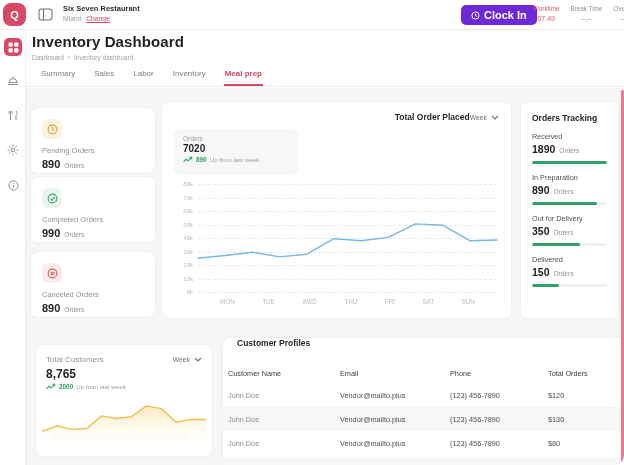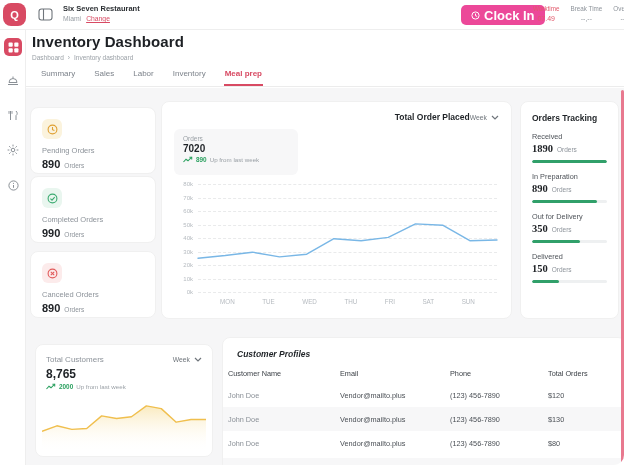--- a/index.html
+++ b/index.html
@@ -10,21 +10,21 @@
     border-radius:10px;
   }
   
   .topbar { position:absolute; left:0; top:0; width:624px; height:30px; background:#fff; border-bottom:1px solid #eeeeee; z-index:5; }
   .logo { position:absolute; left:3px; top:3px; width:23px; height:23px; background:#d84a63; border-radius:8px; display:flex; align-items:center; justify-content:center; color:#fff; font-size:11px; font-weight:bold; }
   .collapse-btn { position:absolute; left:38px; top:8px; width:15px; height:13px; cursor:pointer; }
   .rest-block { position:absolute; left:63px; top:4px; }
   .rest-name { font-size:7.5px; font-weight:bold; color:#2b2f33; }
   .rest-sub { margin-top:2px; font-size:6.8px; color:#9aa0a6; display:flex; gap:5px; }
   .change-link { color:#d84a63; text-decoration:underline; cursor:pointer; }
-  .clockin-btn { position:absolute; left:461px; top:5px; height:20px; padding:0 10px; background:#ec4899; border-radius:5px; display:flex; align-items:center; gap:4px; color:#fff; font-size:13px; font-weight:bold; cursor:pointer; }
+  .clockin-btn { position:absolute; left:461px; top:5px; height:20px; padding:0 10px; background:#6d28d9; border-radius:5px; display:flex; align-items:center; gap:4px; color:#fff; font-size:11px; font-weight:bold; cursor:pointer; }
   .metrics { position:absolute; left:533px; top:5px; display:flex; gap:11px; }
   .metric { text-align:center; white-space:nowrap; }
   .metric .m-label { font-size:6.3px; color:#8d939a; }
   .metric .m-value { font-size:7px; color:#8d939a; margin-top:3px; }
   .metric.hl .m-label, .metric.hl .m-value { color:#e2596b; }
   
   .sidebar { position:absolute; left:0; top:30px; width:26px; height:435px; background:#fff; border-right:1px solid #eeeeee; z-index:4; }
   .side-item { position:absolute; left:4px; width:18px; height:18px; display:flex; align-items:center; justify-content:center; cursor:pointer; color:#8a9096; }
   .side-item.active { background:#d84a63; border-radius:5px; color:#fff; }
   
@@ -62,34 +62,34 @@
   .gridline { position:absolute; left:24px; right:0; height:0; border-top:1px dashed #e9eaeb; }
   .y-tick { position:absolute; left:0; width:19px; text-align:right; transform:translateY(-50%); font-size:6px; color:#b6bbc0; }
   .plot svg { position:absolute; left:24px; right:0; top:0; bottom:0; width:calc(100% - 24px); height:100%; overflow:visible; }
   .x-labels { position:absolute; left:36px; right:14px; top:196px; display:flex; justify-content:space-between; padding:0 22px; }
   .x-labels span { font-size:6.3px; color:#b6bbc0; }
   
   .tracking-card { left:520px; top:101px; width:99px; height:218px; padding:11px; }
   .track-item { margin-top:9px; }
   .track-label { font-size:7.3px; color:#4d5258; }
   .track-value-row { display:flex; align-items:baseline; gap:4px; margin-top:2px; }
-  .track-value { font-size:10.5px; font-weight:bold; color:#202327;font-family:Liberation Serif, serif; }
+  .track-value { font-size:10.5px; font-weight:bold; color:#202327; }
   .track-unit { font-size:6.5px; color:#8d939a; }
   .track-bar { margin-top:6px; height:3px; border-radius:2px; background:#eef0f1; overflow:hidden; }
   .track-fill { height:100%; border-radius:2px; background:#31a06a; }
   
   .customers-card { left:35px; top:344px; width:178px; height:113px; padding:10px 10px 0; overflow:hidden; }
   .cust-head { display:flex; justify-content:space-between; align-items:center; }
   .cust-title { font-size:8px; color:#8d939a; }
   .cust-value { font-size:12px; font-weight:bold; color:#1f2327; margin-top:3px; }
   .area-wrap { position:absolute; left:6px; right:6px; bottom:4px; height:54px; }
   .area-wrap svg { width:100%; height:100%; }
   
   .profiles-card { left:222px; top:337px; width:404px; height:135px; }
-  .prof-title { position:absolute; left:14px; top:11px;font-style:italic; }
+  .prof-title { position:absolute; left:14px; top:0; }
   .t-col-0 { position:absolute; left:5px; }
   .t-col-1 { position:absolute; left:117px; }
   .t-col-2 { position:absolute; left:227px; }
   .t-col-3 { position:absolute; left:325px; }
   .t-head { position:absolute; left:0; right:0; top:31px; height:16px; }
   .t-head span { font-size:7.3px; color:#3c4147; }
   .t-row { position:absolute; left:0; right:0; height:24px; }
   .t-row.striped { background:#f7f7f8; }
   .t-row span { font-size:7.3px; color:#4b5056; top:50%; transform:translateY(-50%); }
   .t-row .cell-name { color:#8a9097; }

